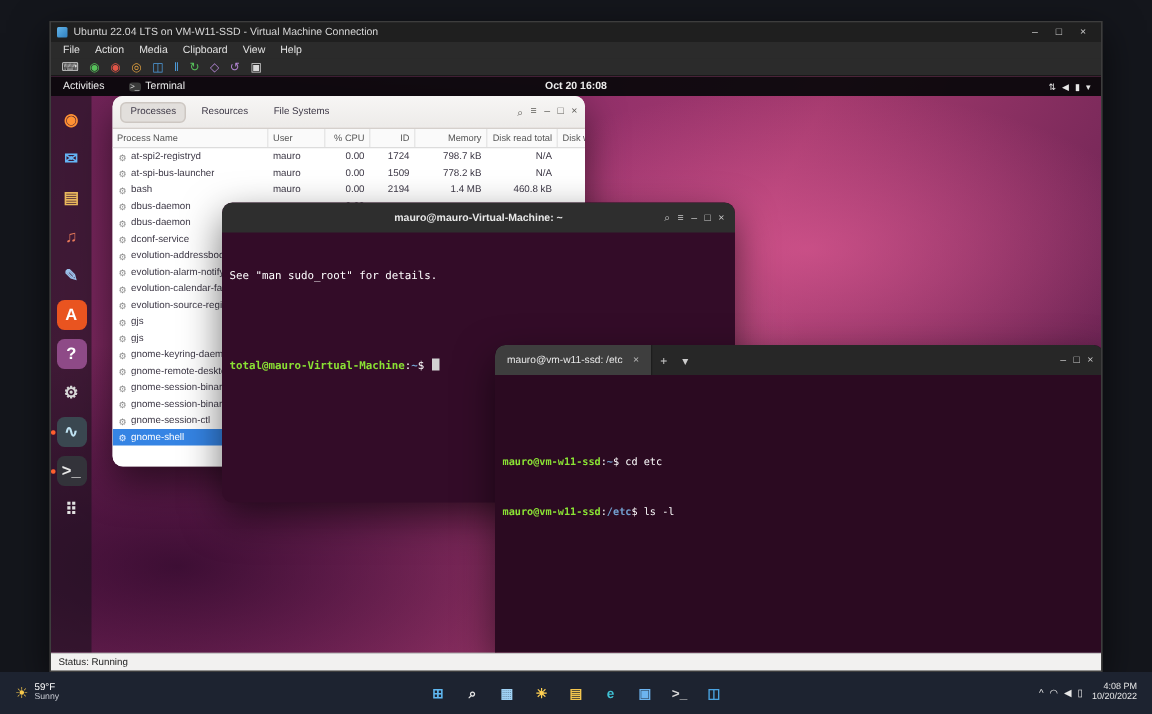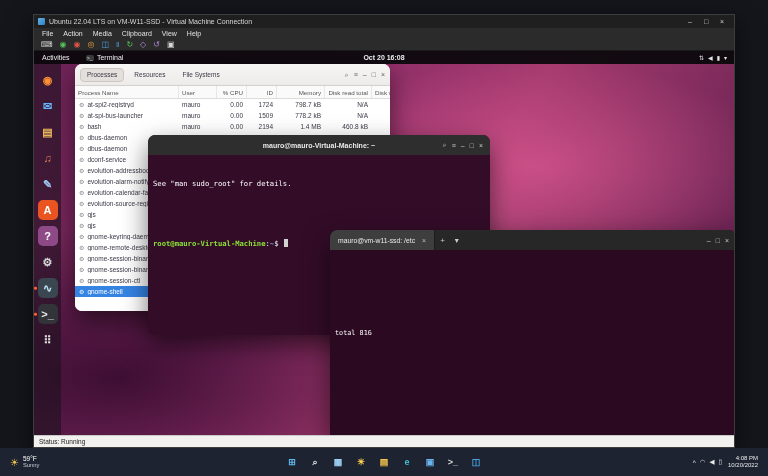--- a/index.html
+++ b/index.html
@@ -461,21 +461,21 @@
             <span>⌕</span>
             <span>≡</span>
             <span>–</span>
             <span>□</span>
             <span>×</span>
           </div>
         </div>
         <div class="term-body t1-body">
           <div class="tline">See "man sudo_root" for details.</div>
           <div class="tline"></div>
-          <div class="tline"><span class="t-user">root@mauro-Virtual-Machine</span><span>:</span><span class="t-cwd">~</span><span>$ </span><span class="cursor"></span></div>
+          <div class="tline"><span class="t-user">total@mauro-Virtual-Machine</span><span>:</span><span class="t-cwd">~</span><span>$ </span><span class="cursor"></span></div>
         </div>
       </div>
 
       <div class="gwin t2">
         <div class="term-header">
           <span class="tab">
             <span>mauro@vm-w11-ssd: /etc</span>
             <span class="tab-close">×</span>
           </span>
           <span class="tab-new">+</span>
@@ -483,23 +483,24 @@
           <div class="term-actions">
             <span>–</span>
             <span>□</span>
             <span>×</span>
           </div>
         </div>
         <div class="term-body t2-body">
           <div>
             
           
-            
-            </div>
-          <div class="tline">total 816</div>
+              <div class="tline"><span class="t-user">mauro@vm-w11-ssd</span><span>:</span><span class="t-cwd">~</span><span>$ </span><span>cd etc</span></div>
+            
+              <div class="tline"><span class="t-user">mauro@vm-w11-ssd</span><span>:</span><span class="t-cwd">/etc</span><span>$ </span><span>ls -l</span></div>
+            </div>
           <div>
             
           
               
             
               
             
               
             
               

